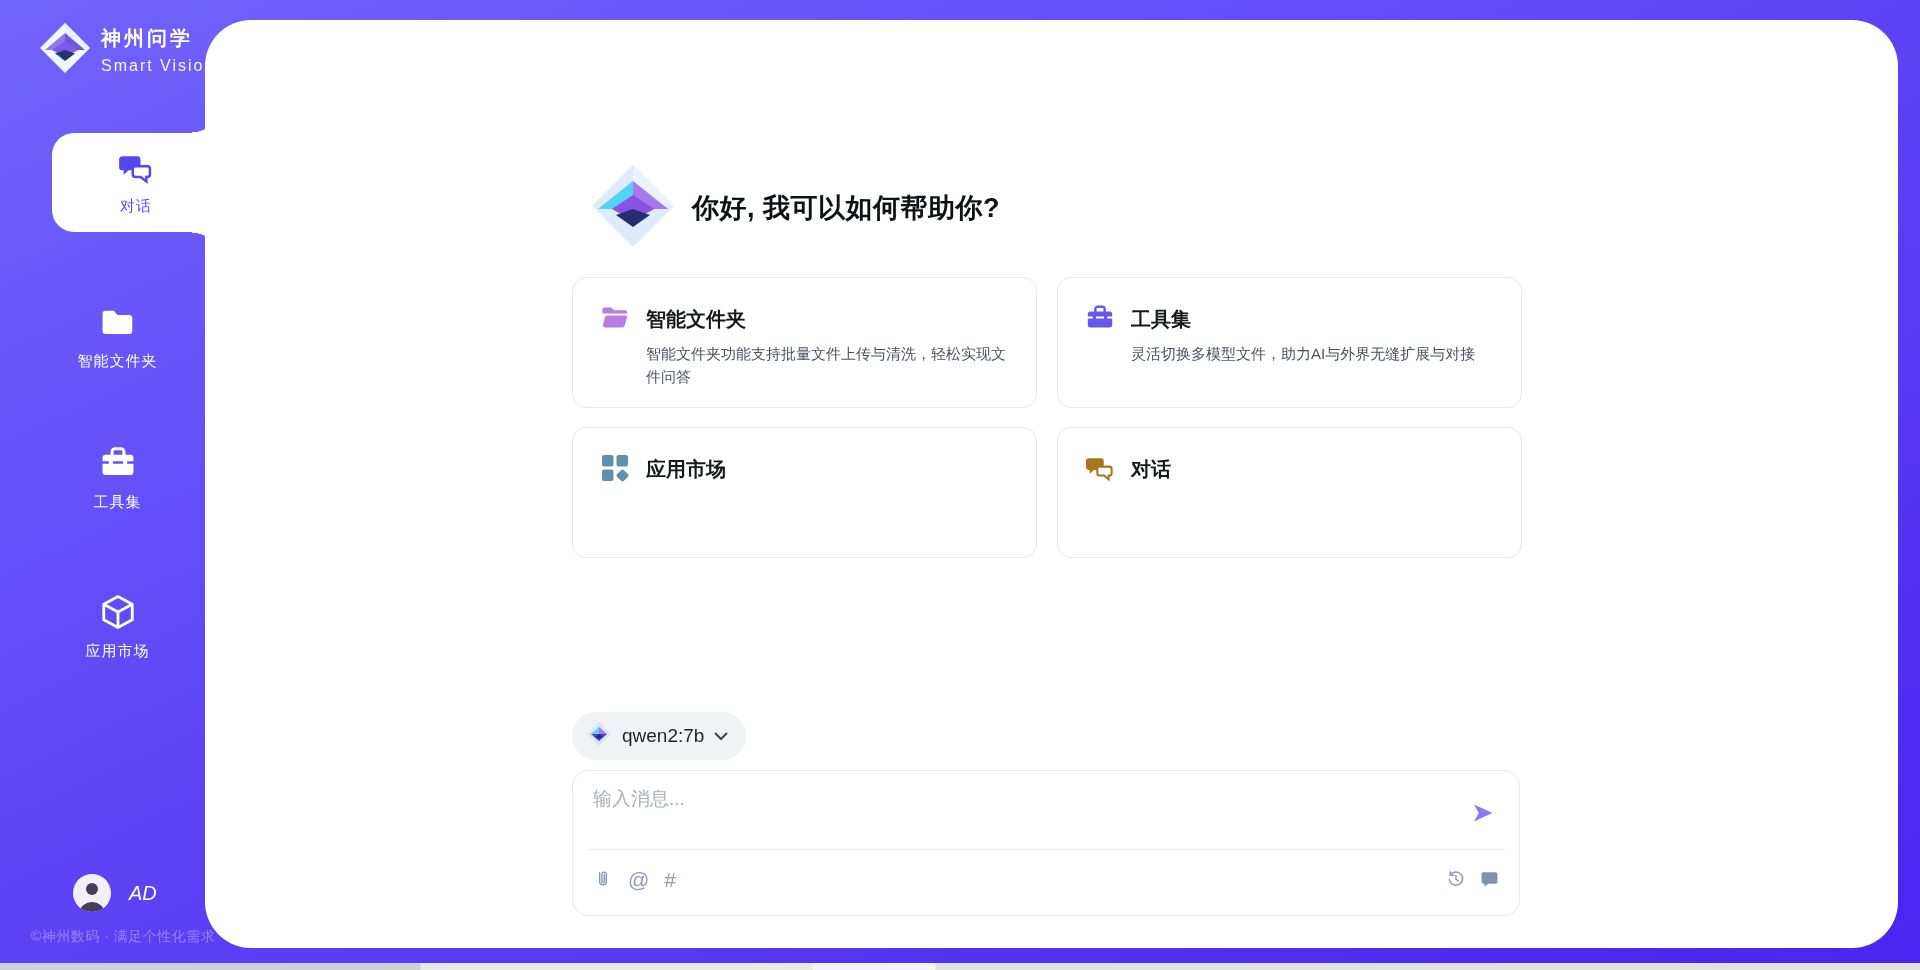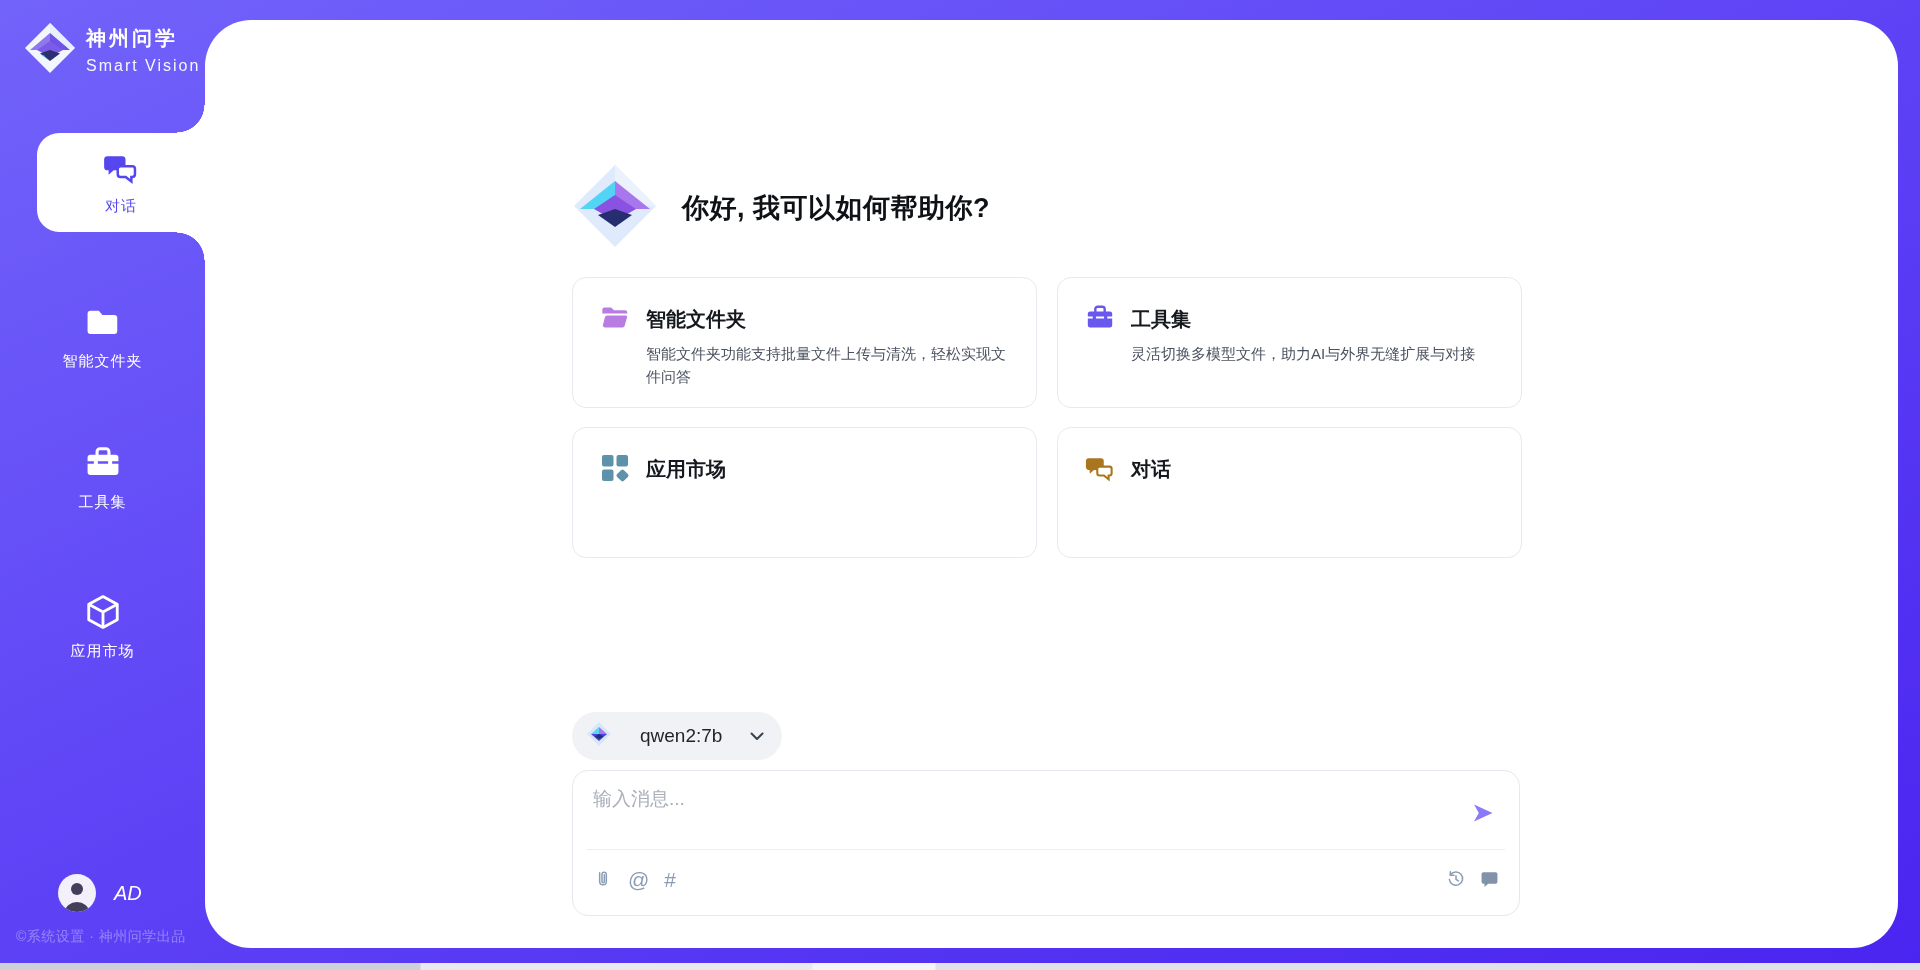--- a/index.html
+++ b/index.html
@@ -13,21 +13,21 @@
   .bottom-strip{
     position:absolute; left:0; right:0; bottom:0; height:7px;
     background:linear-gradient(90deg,#ccd1d9 0 420px,#e8eaef 421px 812px,#f4f5f7 813px 935px,#dfe2e8 936px 100%);
   }
   
   .panel{
     position:absolute; left:205px; top:20px; width:1693px; height:928px;
     background:#ffffff; border-radius:46px;
   }
   
-  .sidebar{ position:absolute; left:0; top:0; width:205px; height:100%; }
+  .sidebar{ position:absolute; left:15px; top:0; width:205px; height:100%; }
   .brand{ position:absolute; left:24px; top:22px; display:flex; align-items:center; gap:10px; }
   .brand-text .cn{ color:#fff; font-size:20px; font-weight:700; letter-spacing:3px; }
   .brand-text .en{ color:rgba(255,255,255,.95); font-size:16px; letter-spacing:2px; margin-top:5px; }
   .nav-item{
     position:absolute; left:0; width:205px; text-align:center; color:#fff; cursor:pointer;
   }
   .nav-item .ico{ display:inline-block; }
   .nav-item .lbl{ display:block; font-size:15px; margin-top:7px; letter-spacing:1px; }
   .tab-active{
     position:absolute; left:37px; top:133px; width:168px; height:99px;
@@ -42,36 +42,36 @@
   .tab-active::after{
     content:""; position:absolute; right:0; bottom:-28px; width:28px; height:28px;
     background:radial-gradient(circle 28px at 0 100%, rgba(255,255,255,0) 0 27px, #fff 27.6px);
   }
   .tab-active .lbl{ font-size:15px; margin-top:7px; font-weight:500; letter-spacing:1px;}
   .user-row{ position:absolute; left:58px; top:874px; display:flex; align-items:center; gap:18px; cursor:pointer;font-style:italic;}
   .avatar{ width:38px; height:38px; border-radius:50%; background:#f4f0fb; overflow:hidden; display:flex; align-items:flex-end; justify-content:center;}
   .user-name{ color:#fff; font-size:20px; }
   .side-footer{ position:absolute; left:16px; top:928px; color:rgba(255,255,255,.34); font-size:14px; letter-spacing:.5px;}
   
-  .greeting{ position:absolute; left:367px; top:143px; display:flex; align-items:center; gap:24px;}
+  .greeting{ position:absolute; left:385px; top:143px; display:flex; align-items:center; gap:16px;}
   .greeting h1{ font-size:27px; font-weight:700; color:#0e1116; letter-spacing:.5px;}
   .cards{
     position:absolute; left:367px; top:257px; width:950px;
     display:grid; grid-template-columns:465px 465px; grid-auto-rows:131px; column-gap:20px; row-gap:19px;
   }
   .card{
     border:1px solid #e7e9ee; border-radius:14px; background:#fff;
     padding:25px 24px 0 27px; display:flex; gap:16px; cursor:pointer;
   }
   .card .ttl{ font-size:20px; font-weight:700; color:#15181d; margin-top:3px; }
   .card .dsc{ font-size:15px; color:#4b5260; line-height:1.55; margin-top:9px; }
   
   .composer{ position:absolute; left:367px; top:692px; width:948px; }
   .model-pill{
-    display:inline-flex; align-items:center; gap:28px; height:48px; border-radius:24px;
+    display:inline-flex; align-items:center; gap:10px; height:48px; border-radius:24px;
     background:#f0f2f5; padding:0 18px 0 14px; cursor:pointer;
   }
   .model-pill .mname{ font-size:19px; color:#1f2329; }
   .input-card{
     margin-top:10px; height:146px; background:#fff;
     border:1.5px solid #e6e8ed; border-radius:16px; position:relative;
   }
   .input-card textarea{
     position:absolute; left:20px; top:15px; width:840px; height:56px;
     border:none; outline:none; resize:none; font-size:19px; color:#30343c;
@@ -285,16 +285,16 @@
   <div class="user-row">
     <span class="avatar">
       <svg width="38" height="38" viewBox="0 0 38 38">
         <circle cx="19" cy="15" r="6" fill="#433e59"></circle>
         <path d="M7 38 a12 10 0 0 1 24 0 Z" fill="#433e59"></path>
       </svg>
     </span>
     <span class="user-name">AD</span>
   </div>
 
-  <div class="side-footer">©系统设置 · 神州问学出品</div>
+  <div class="side-footer">©神州数码 · 满足个性化需求</div>
 </div>
 
 <div class="bottom-strip"></div>
 
 </body></html>

